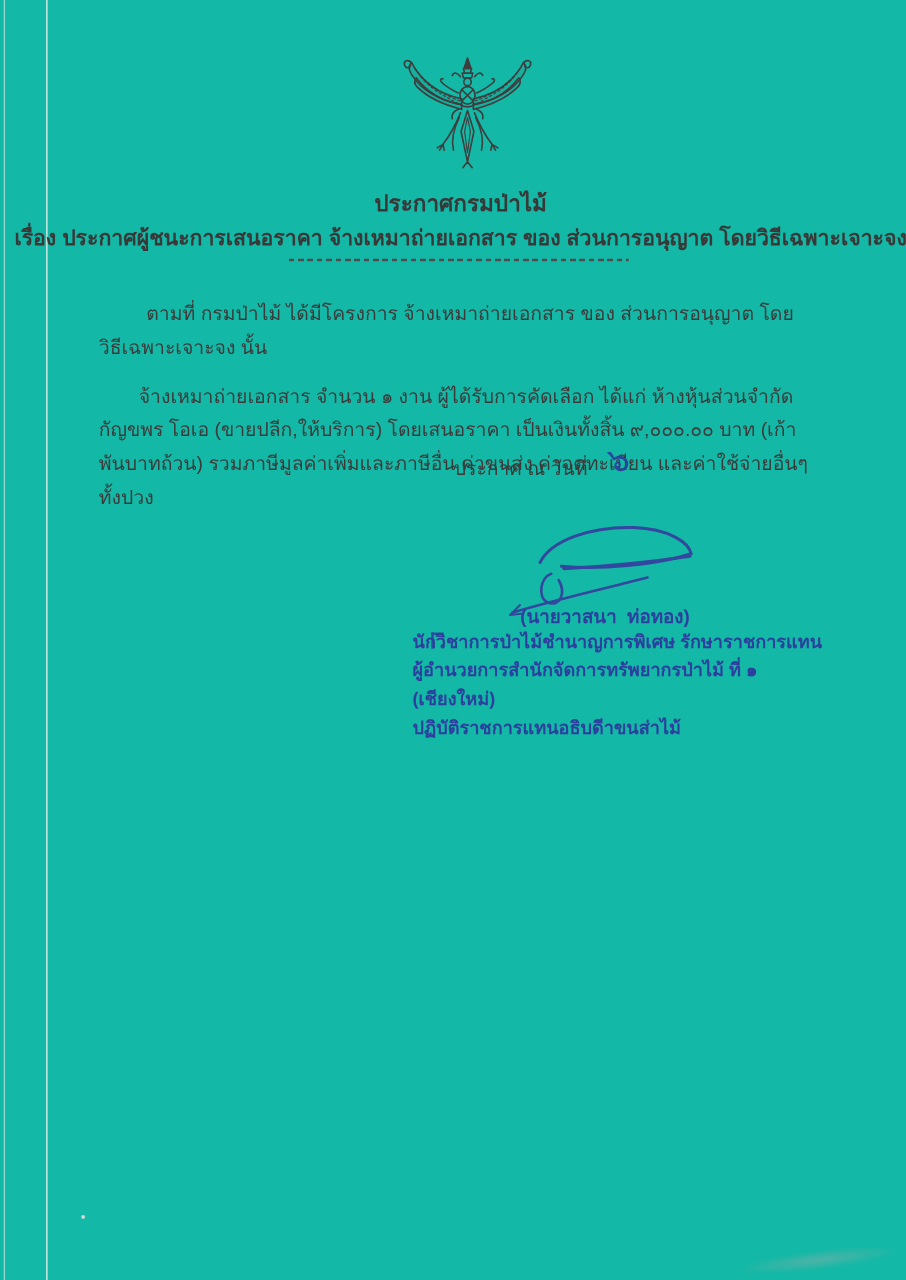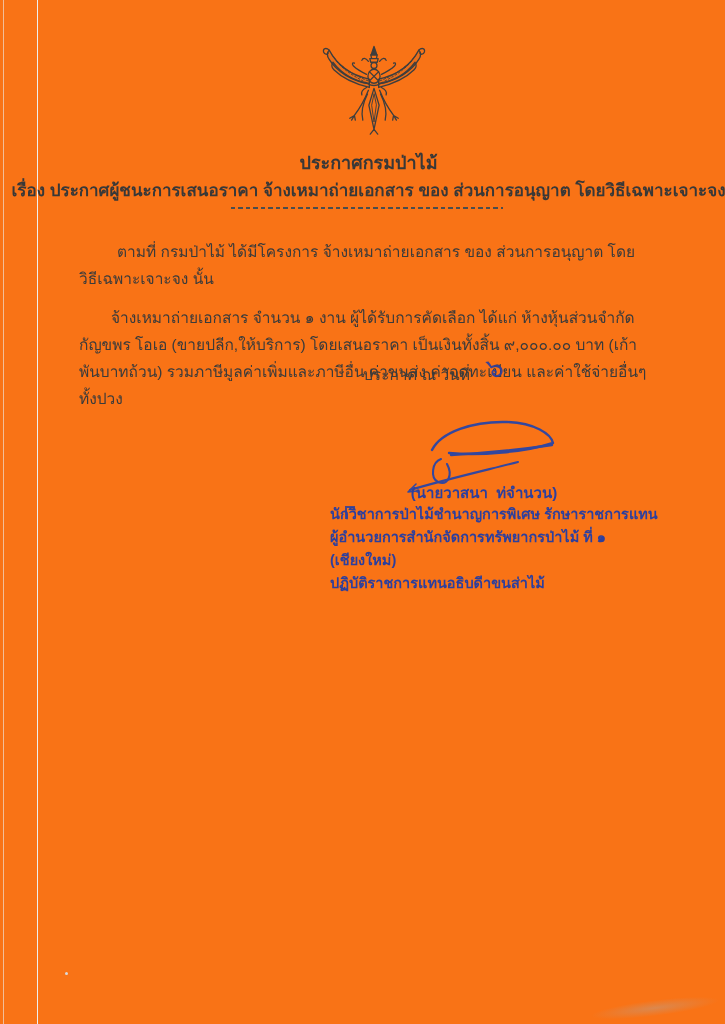--- a/index.html
+++ b/index.html
@@ -1,20 +1,20 @@
 <!DOCTYPE html>
 <html><head>
 <meta charset="utf-8">
 <title>Document</title>
 <style>
   html,body{margin:0;padding:0;background:#ffffff;}
   .page{
     position:relative;
     width:725px;height:1024px;
-    background:#f97316;
+    background:#14b8a6;
     overflow:hidden;
     font-family:"Liberation Sans","DejaVu Sans",sans-serif;
     color:#3b3b3b;
   }
   
   .scan-line-v{position:absolute;top:0;bottom:0;width:1px;background:#efefef;}
   .scan-dot{position:absolute;width:3px;height:3px;border-radius:50%;background:#d9d9d9;}
   .scan-smudge{
     position:absolute;left:590px;top:1000px;width:130px;height:16px;
     background:radial-gradient(ellipse at center,rgba(170,170,170,.38),rgba(170,170,170,0) 70%);
@@ -120,21 +120,21 @@
   <svg class="signature-svg" viewBox="0 0 190 92" aria-hidden="true">
     <g stroke="#33479f" fill="none" stroke-width="2.4" stroke-linecap="round" stroke-linejoin="round">
       <path d="M47 44 C56 26 88 15 122 16 C150 17 166 28 168 37 C140 46 95 50 64 47"></path>
       <path d="M66 49 C100 47 140 43 167 39"></path>
       <path d="M56 53 C47 56 45 72 53 76 C63 80 68 69 62 58" stroke-width="2.1"></path>
       <path d="M25 84 C62 73 106 63 133 56" stroke-width="2.1"></path>
       <path d="M31 78 L23 86 L32 85" stroke-width="1.6"></path>
     </g>
   </svg>
 
-  <div class="sig-name">(นายวาสนา  ท่จำนวน)</div>
+  <div class="sig-name">(นายวาสนา  ท่อทอง)</div>
   <div class="stamp-bracket"></div>
   <div class="stamp-block">
     <div>นักวิชาการป่าไม้ชำนาญการพิเศษ รักษาราชการแทน</div>
     <div>ผู้อำนวยการสำนักจัดการทรัพยากรป่าไม้ ที่ ๑ (เชียงใหม่)</div>
     <div>ปฏิบัติราชการแทนอธิบดีาขนส่าไม้</div>
   </div>
 
 </div>
 
 </body></html>

